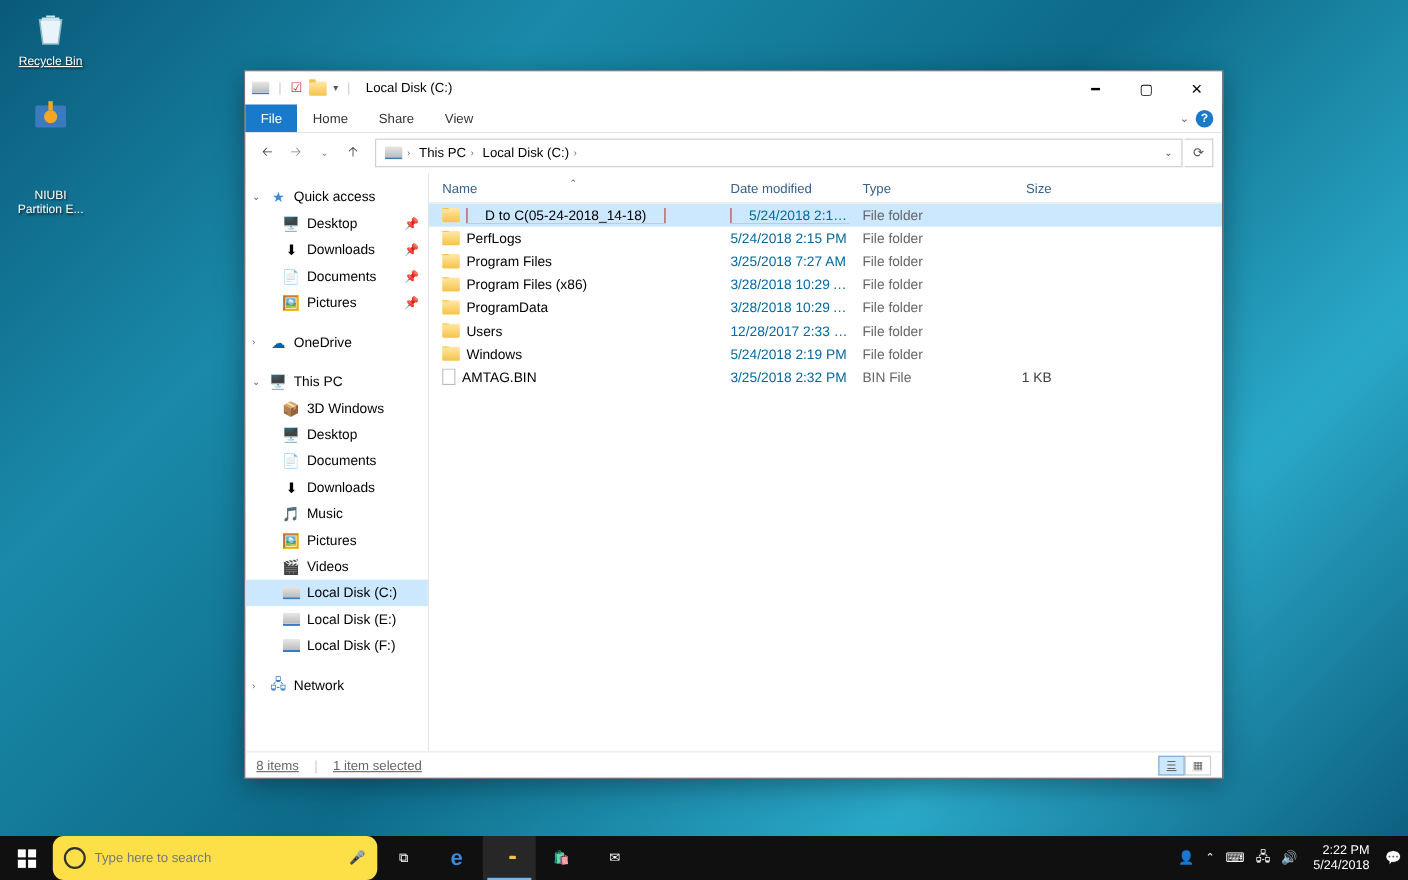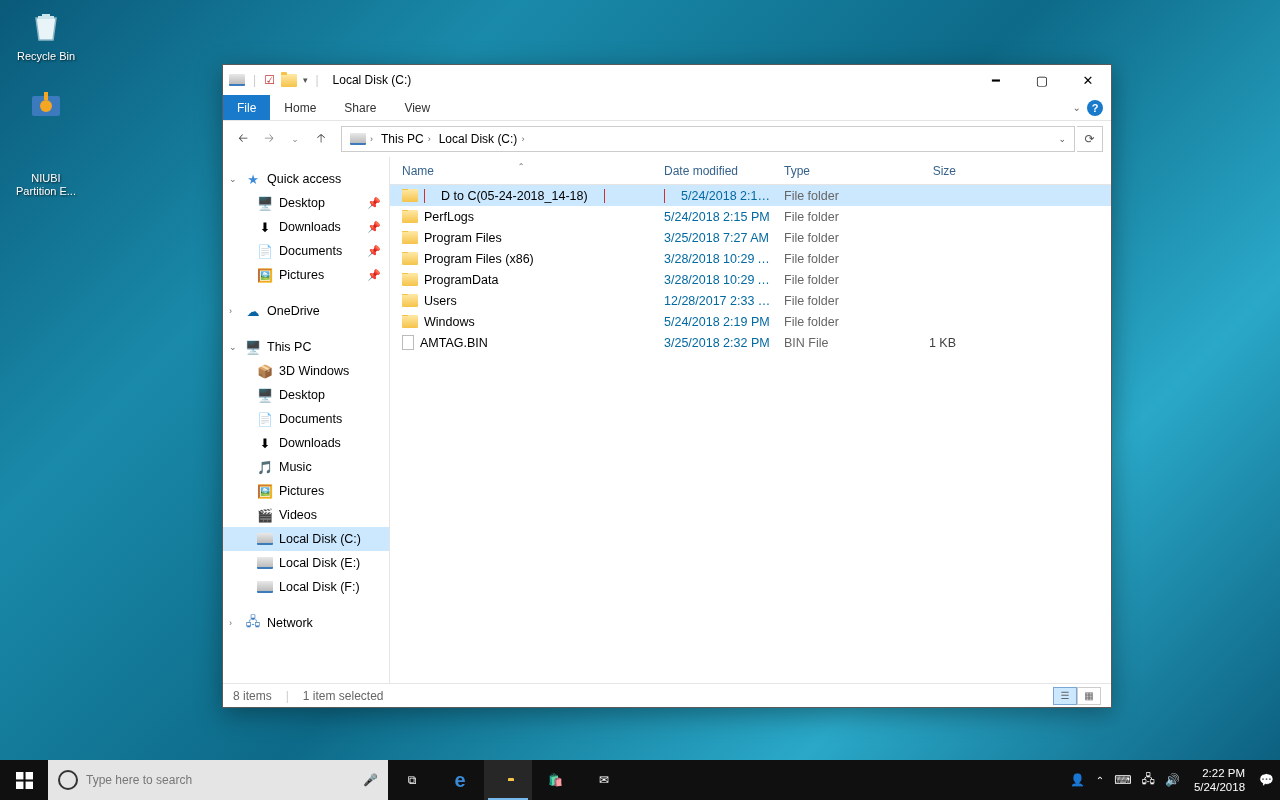--- a/index.html
+++ b/index.html
@@ -61,47 +61,47 @@
 .file-rows { flex: 1; overflow-y: auto; }
 .file-row { display: flex; height: 21px; align-items: center; font-size: 12.5px; color: #222; cursor: pointer; }
 .file-row.selected { background: #cce8ff; }
 .file-row .cell { padding-left: 12px; white-space: nowrap; overflow: hidden; text-overflow: ellipsis; }
 .file-row .name-cell { width: 262px; display: flex; align-items: center; gap: 6px; color: #000; }
 .file-row .date-cell { width: 120px; color: #0369a1; }
 .file-row .type-cell { width: 120px; color: #666; }
 .file-row .size-cell { width: 80px; text-align: right; padding-right: 16px; color: #404040; }
 .highlight-span { border: 1px solid #c83232; padding: 0 16px; }
 
-.statusbar { height: 24px; border-top: 1px solid #e5e5e5; display: flex; align-items: center; font-size: 12px; color: #666; padding: 0 10px; gap: 14px; }
+.statusbar { height: 24px; border-top: 1px solid #e5e5e5; display: flex; align-items: center; font-size: 12px; color: #666; padding: 0 10px; gap: 14px; text-decoration: underline; }
 .statusbar .divider { color: #ccc; }
 .statusbar .view-btns { margin-left: auto; display: flex; gap: 0; }
 .statusbar .view-btns div { width: 24px; height: 18px; border: 1px solid #ccc; display: flex; align-items: center; justify-content: center; font-size: 10px; }
 .statusbar .view-btns div.active { background: #cce8ff; border-color: #7aa7d8; }
 
 
 .taskbar { position: absolute; bottom: 0; left: 0; right: 0; height: 40px; background: #101010; display: flex; align-items: stretch; color: #fff; font-size: 12px; }
 .taskbar .start { width: 48px; display: flex; align-items: center; justify-content: center; }
-.taskbar .search { width: 340px; background: #e5e5e5; color: #777; display: flex; align-items: center; padding: 0 10px; gap: 8px; }
+.taskbar .search { width: 295px; background: #fde047; color: #777; display: flex; align-items: center; padding: 0 10px; gap: 8px; border-radius: 10px; }
 .taskbar .search .cortana { width: 20px; height: 20px; border: 2px solid #333; border-radius: 50%; }
 .taskbar .search .mic { margin-left: auto; color: #333; }
 .taskbar .tb-btn { width: 48px; display: flex; align-items: center; justify-content: center; position: relative; }
 .taskbar .tb-btn.active { background: #272727; }
 .taskbar .tb-btn.active::after { content: ""; position: absolute; bottom: 0; left: 4px; right: 4px; height: 2px; background: #76b9ed; }
 .taskbar .tray { margin-left: auto; display: flex; align-items: center; padding: 0 6px; gap: 10px; }
 .taskbar .tray .clock { text-align: right; line-height: 14px; font-size: 11.5px; padding: 0 4px; }
 
 .folder-icon { width: 16px; height: 13px; background: linear-gradient(#ffe9a6, #f5c349); border-radius: 1px; position: relative; }
 .folder-icon::before { content: ""; position: absolute; top: -2px; left: 0; width: 6px; height: 3px; background: #f5c349; border-radius: 1px 1px 0 0; }
 .file-icon { width: 12px; height: 15px; background: #fff; border: 1px solid #bbb; position: relative; }
 .drive-icon { width: 16px; height: 12px; background: linear-gradient(#e8e8e8, #bcbcbc); border-radius: 1px; border-bottom: 2px solid #3a7abd; }
 </style>
 </head>
 <body>
 
-<div class="desktop-icon" style="left:8px; top:4px;">
+<div class="desktop-icon" style="left:8px; top:4px;text-decoration:underline;">
   <div class="icon-img">
     <svg width="40" height="40" viewBox="0 0 40 40">
         <path d="M10 12 L30 12 L27 34 L13 34 Z" fill="#e8f4f8" stroke="#8cb8c8" stroke-width="1.5"></path>
         <path d="M12 10 L28 10 L28 13 L12 13 Z" fill="#cce4ec"></path>
         <path d="M16 8 L24 8 L24 10 L16 10 Z" fill="#cce4ec"></path>
       </svg>
   </div>
   <div class="label">Recycle Bin</div>
 </div>
 <div class="desktop-icon" style="left:8px; top:84px;">

